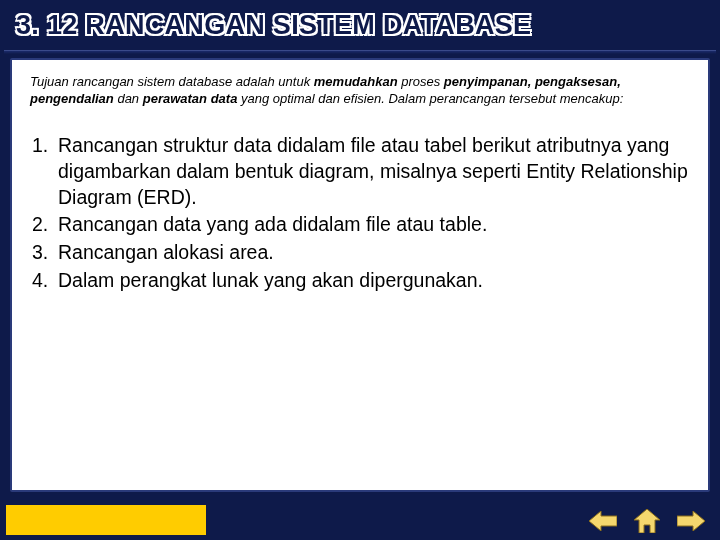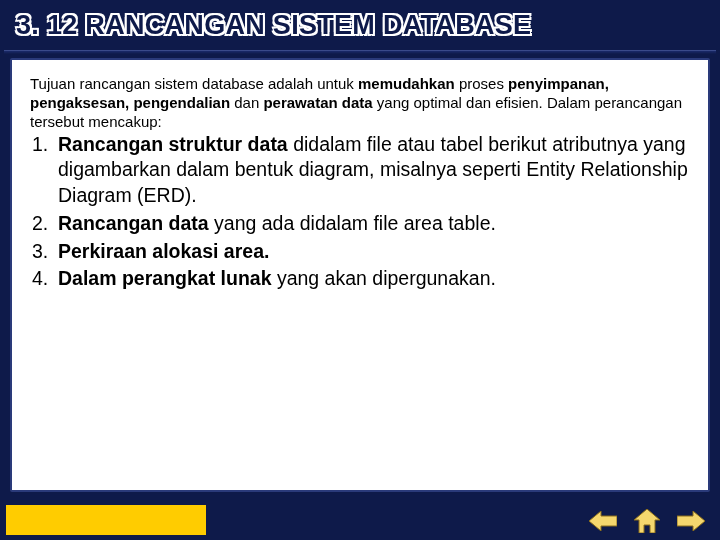--- a/index.html
+++ b/index.html
@@ -47,41 +47,43 @@
     left: 10px;
     right: 10px;
     bottom: 48px;
     background: #ffffff;
     border: 2px solid #2a3a7a;
     border-radius: 2px;
     padding: 14px 18px 14px 18px;
     color: #000;
   }
   .intro {
-    font-size: 15px;
+    font-size: 13px;
     line-height: 1.28;
+    margin-bottom: 26px;
+    font-style: italic;
   }
   .intro .b { font-weight: bold; }
   .list {
     font-size: 19.5px;
     line-height: 1.32;
     padding-left: 0;
     list-style: none;
   }
   .list li {
     display: flex;
     margin-bottom: 2px;
   }
   .list .num {
     min-width: 28px;
     text-align: left;
     padding-left: 2px;
   }
   .list .txt { flex: 1; }
-  .list .b { font-weight: bold; }
+  .list .b { font-weight: normal; }
   .footer {
     position: absolute;
     left: 0; right: 0; bottom: 0;
     height: 40px;
     background: #0e1a4a;
   }
   .footer-accent {
     position: absolute;
     left: 6px;
     bottom: 5px;
@@ -123,25 +125,25 @@
       <span>Tujuan rancangan sistem database adalah untuk </span><span class="b">memudahkan</span><span> proses </span><span class="b">penyimpanan, pengaksesan, pengendalian</span><span> dan </span><span class="b">perawatan data</span><span> yang optimal dan efisien. Dalam perancangan tersebut mencakup:</span>
     </p>
 
     <ol class="list">
       <li>
         <span class="num">1.</span>
         <span class="txt"><span class="b">Rancangan struktur data</span><span> didalam file atau tabel berikut atributnya yang digambarkan dalam bentuk diagram, misalnya seperti Entity Relationship Diagram (ERD).</span></span>
       </li>
       <li>
         <span class="num">2.</span>
-        <span class="txt"><span class="b">Rancangan data</span><span> yang ada didalam file area table.</span></span>
+        <span class="txt"><span class="b">Rancangan data</span><span> yang ada didalam file atau table.</span></span>
       </li>
       <li>
         <span class="num">3.</span>
-        <span class="txt"><span class="b">Perkiraan alokasi area.</span><span></span></span>
+        <span class="txt"><span class="b">Rancangan alokasi area.</span><span></span></span>
       </li>
       <li>
         <span class="num">4.</span>
         <span class="txt"><span class="b">Dalam perangkat lunak</span><span> yang akan dipergunakan.</span></span>
       </li>
     </ol>
   </div>
 
   <div class="footer">
     <div class="footer-accent"></div>

